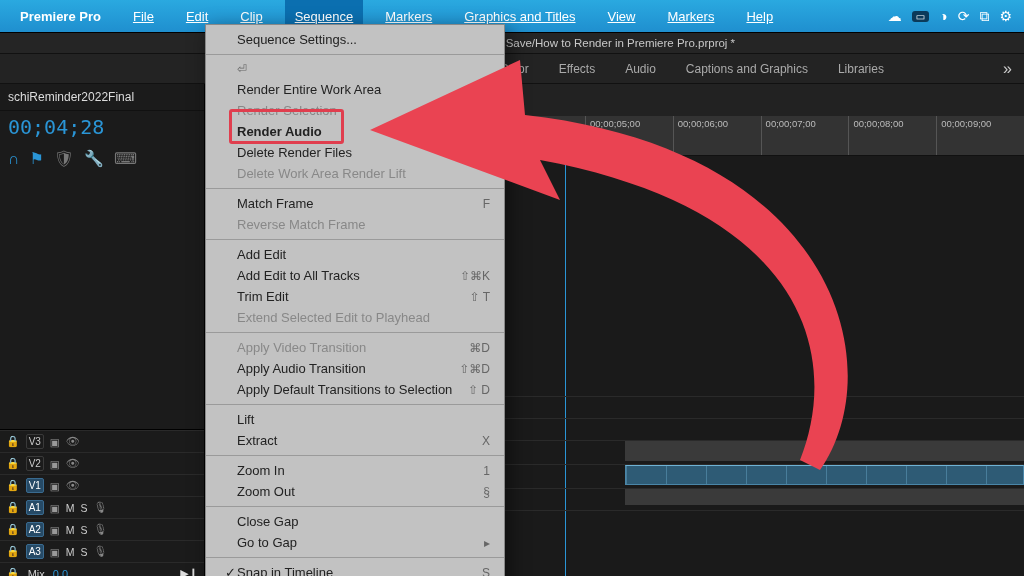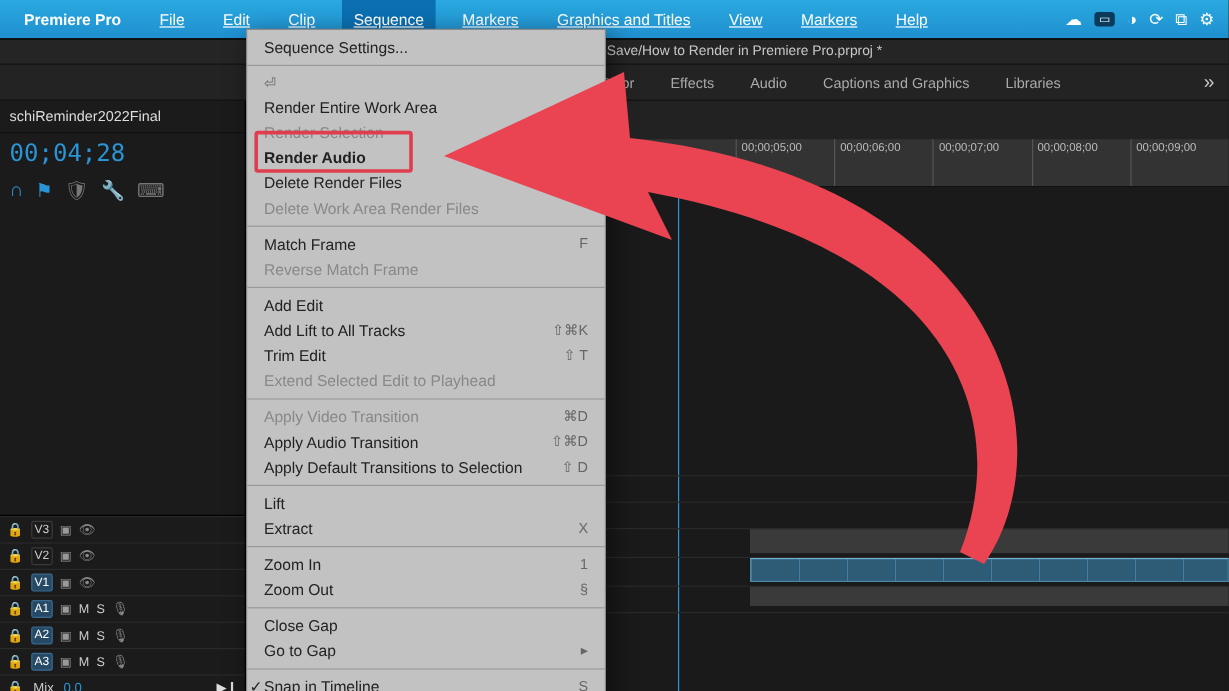--- a/index.html
+++ b/index.html
@@ -41,38 +41,38 @@
   .track .label { width:18px; text-align:center; border:1px solid #3a3a3a; border-radius:2px; padding:1px 2px; font-size:10px;}
   .track .label.sel { background:#264a66; border-color:#3a6b90; color:#fff;}
   .track .fx { color:#999; }
   .mixrow { display:flex; align-items:center; gap:8px; padding:4px 6px; border-top:1px solid #2a2a2a; font-size:11px;}
   .mixrow .level{ color:#2a95d6;}
   .mixrow .play{ margin-left:auto; color:#ddd;}
 
   
   .right-col { flex:1; display:flex; flex-direction:column; position:relative; background:#222; }
   .ruler-zone { height: 40px; background:#333; border-bottom:1px solid #111; position:relative; margin-top:32px;}
-  .ruler { position:absolute; inset:0; display:flex;margin-left:28px; }
+  .ruler { position:absolute; inset:0; display:flex; }
   .ruler .tick { flex:1; border-left:1px solid #555; font-size:9.5px; color:#bbb; padding-left:4px; padding-top:2px; position:relative;}
   .timeline-body { flex:1; background:#1a1a1a; position:relative; }
   .timeline-body .row { height:22px; border-top:1px solid #2a2a2a; position:relative;}
   .timeline-body .row.wide{ height:24px;}
   .playhead-line{ position:absolute; left:360px; top:0; bottom:0; width:1px; background:#2a95d6;}
   .audio-clip{ position:absolute; left:420px; right:0; top:0; height:20px; background:#2e5b75; border:1px solid #4a86a8; border-top:1px solid #6fb2d4;}
   .audio-clip .wave{ position:absolute; inset:0; background: repeating-linear-gradient(90deg,#6fb2d4 0 1px, transparent 1px 40px); opacity:.4;}
   .gray-strip{ position:absolute; left:420px; right:0; top:0; height:20px; background:#3a3a3a;}
 
   
   .dropdown {
     position:absolute; left:205px; top:24px; width:300px;
     background:#c2c2c2; color:#222; border:1px solid #888; border-radius:0 0 6px 6px;
     box-shadow: 4px 6px 20px rgba(0,0,0,.5);
     font-size:13px; z-index:50; padding:4px 0;
   }
-  .dropdown .mi { display:flex; align-items:flex-start; justify-content:space-between; padding:3px 14px; cursor:default;}
+  .dropdown .mi { display:flex; align-items:flex-end; justify-content:space-between; padding:3px 14px; cursor:default;margin-left:17px;}
   .dropdown .mi.disabled{ color:#888;}
   .dropdown .mi .sc{ color:#666; font-size:12px;}
   .dropdown .sep{ height:1px; background:#9a9a9a; margin:4px 0;}
   .dropdown .mi.check::before{ content:"✓"; position:absolute; margin-left:-12px;}
   .dropdown .mi.highlight-box{ position:relative;font-weight:bold;}
   .dropdown .mi.highlight-box::after{
     content:""; position:absolute; left:6px; right:160px; top:-12px; bottom:-2px;
     border:3px solid #e03e4e; border-radius:3px; pointer-events:none;
   }
 
@@ -240,36 +240,36 @@
     <div class="mi disabled">
       <span>Render Selection</span>
     </div>
     <div class="mi highlight-box">
       <span>Render Audio</span>
     </div>
     <div class="mi">
       <span>Delete Render Files</span>
     </div>
     <div class="mi disabled">
-      <span>Delete Work Area Render Files</span>
+      <span>Delete Work Area Render Lift</span>
     </div>
     <div class="sep"></div>
     <div class="mi">
       <span>Match Frame</span>
       <span class="sc">F</span>
     </div>
     <div class="mi disabled">
       <span>Reverse Match Frame</span>
     </div>
     <div class="sep"></div>
     <div class="mi">
       <span>Add Edit</span>
     </div>
     <div class="mi">
-      <span>Add Lift to All Tracks</span>
+      <span>Add Edit to All Tracks</span>
       <span class="sc">⇧⌘K</span>
     </div>
     <div class="mi">
       <span>Trim Edit</span>
       <span class="sc">⇧ T</span>
     </div>
     <div class="mi disabled">
       <span>Extend Selected Edit to Playhead</span>
     </div>
     <div class="sep"></div>

